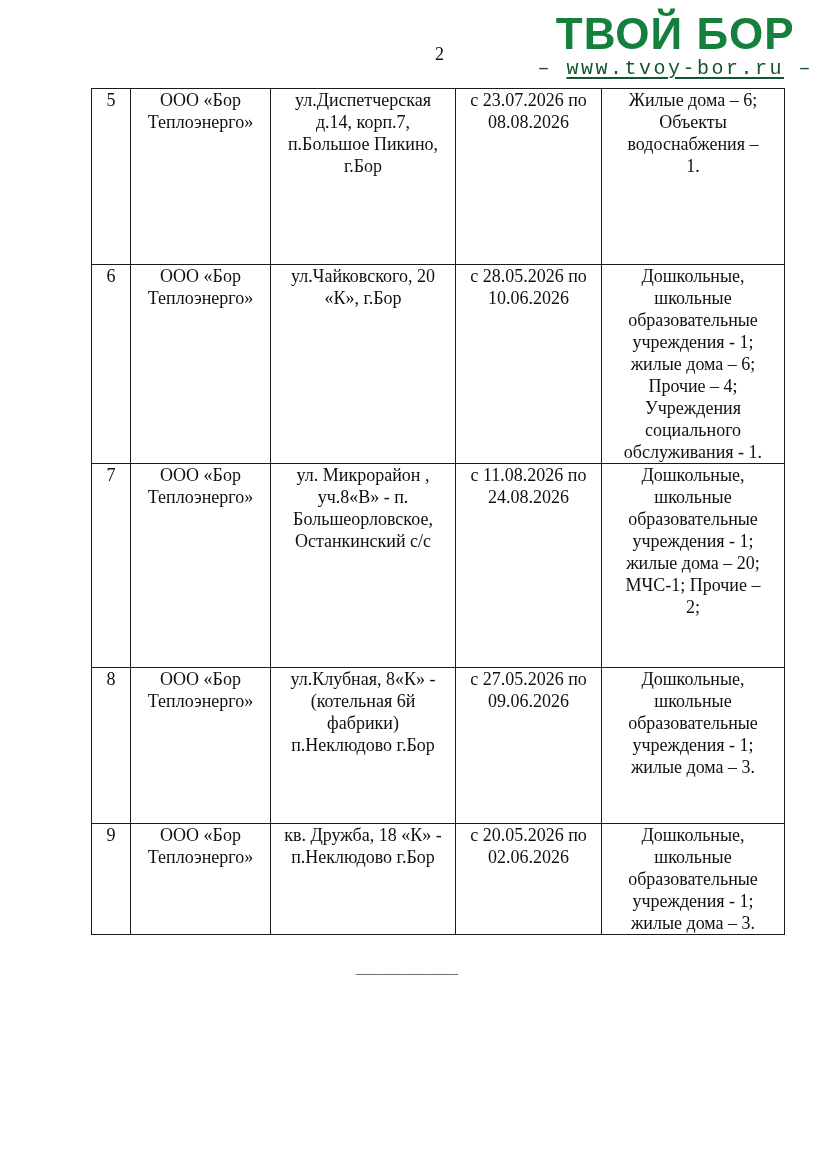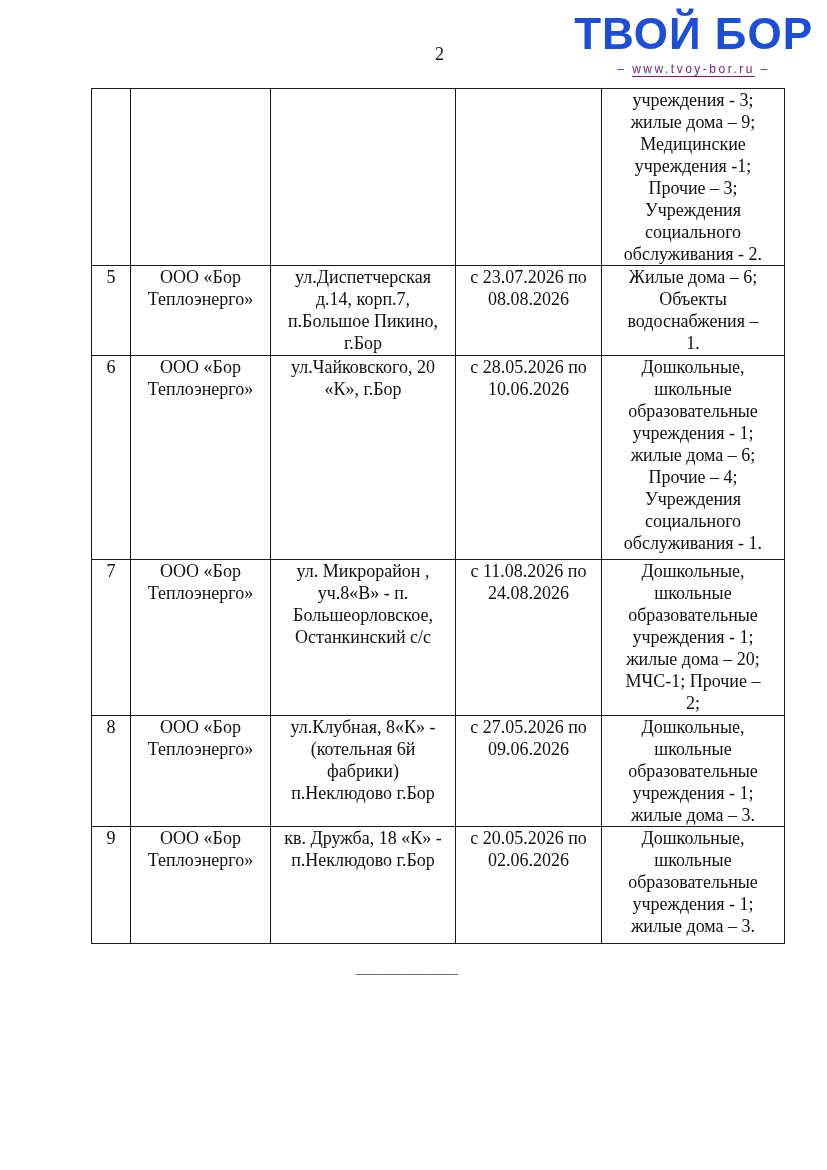--- a/index.html
+++ b/index.html
@@ -30,30 +30,30 @@
     top: 10px;
     right: 14px;
     text-align: center;
   }
   .logo-title {
     font-family: "Liberation Sans", sans-serif;
     font-weight: bold;
     font-size: 44px;
     line-height: 48px;
     letter-spacing: 1px;
-    color: #1d4ed8;
+    color: #15803d;
     white-space: nowrap;
   }
   .logo-url {
     margin-top: 1px;
-    font-family: Liberation Sans, sans-serif;
-    font-size: 12px;
+    font-family: Liberation Mono, monospace;
+    font-size: 20px;
     line-height: 20px;
     letter-spacing: 2.5px;
-    color: #701a75;
+    color: #14532d;
     white-space: nowrap;
   }
   .logo-url .url-text {
     text-decoration: underline;
     text-underline-offset: 3px;
   }
   .logo-url .dash { text-decoration: none; }
 
   
   table.shutdown-table {
@@ -109,34 +109,20 @@
 
 <table class="shutdown-table">
   <colgroup>
     <col class="col-num">
       <col class="col-org">
       <col class="col-addr">
       <col class="col-dates">
       <col class="col-obj">
   </colgroup>
   <tbody>
-    <tr>
-      <td></td>
-      <td></td>
-      <td></td>
-      <td></td>
-      <td>учреждения - 3;
-жилые дома – 9;
-Медицинские
-учреждения -1;
-Прочие – 3;
-Учреждения
-социального
-обслуживания - 2.</td>
-    </tr>
     <tr>
       <td>5</td>
       <td>ООО «Бор
 Теплоэнерго»</td>
       <td>ул.Диспетчерская
 д.14, корп.7,
 п.Большое Пикино,
 г.Бор</td>
       <td>с 23.07.2026 по
 08.08.2026</td>

